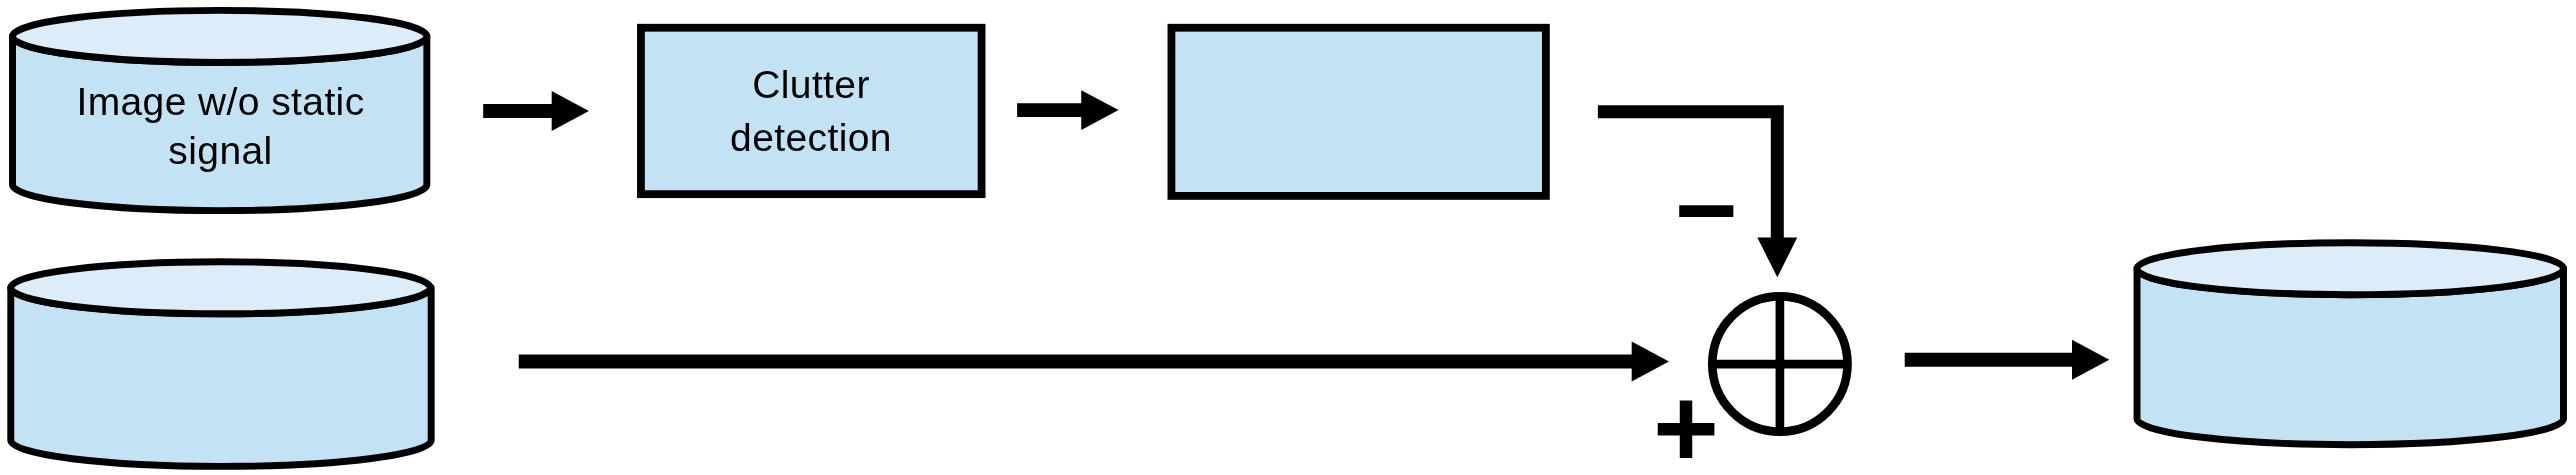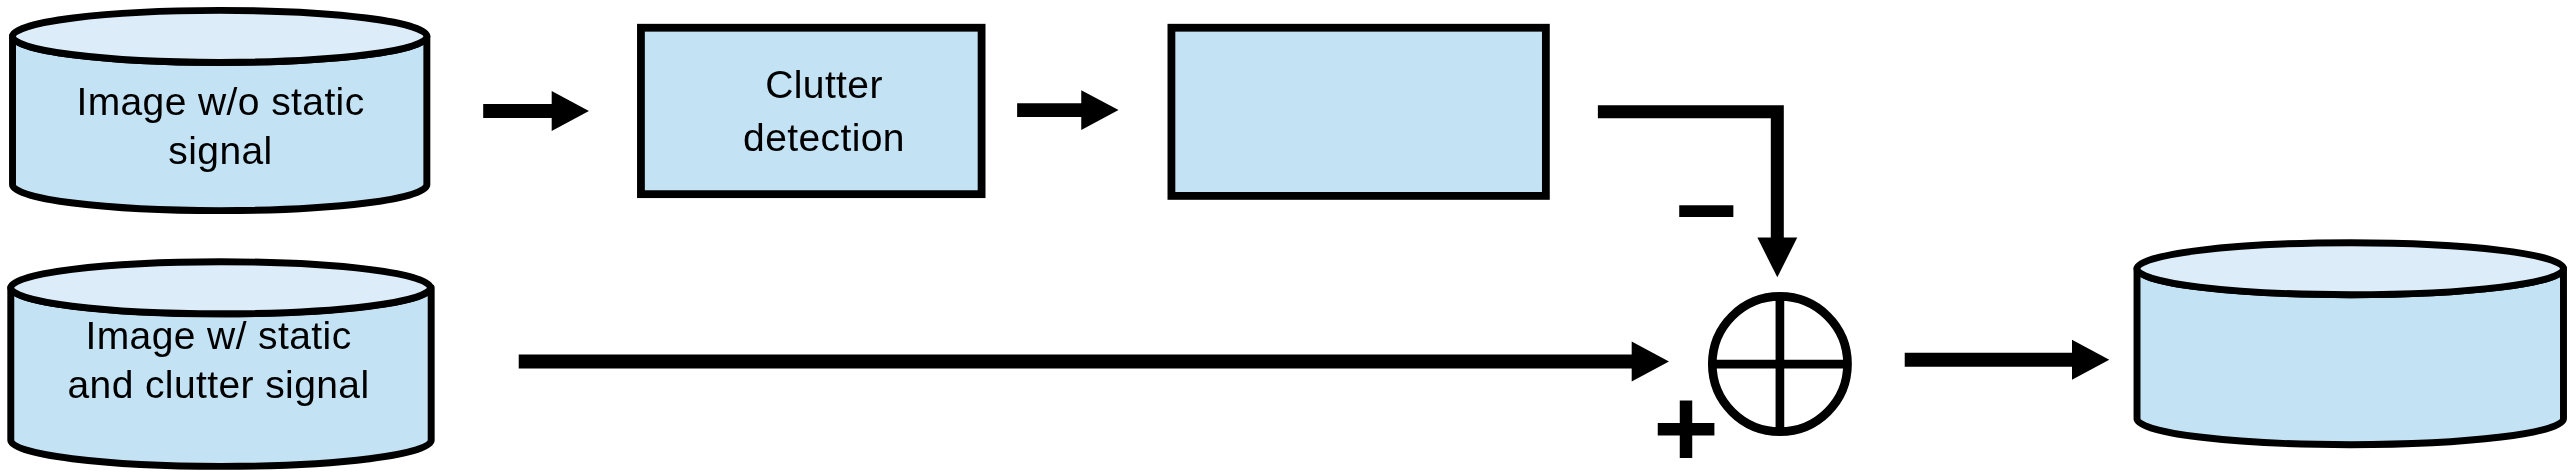--- a/index.html
+++ b/index.html
@@ -86,25 +86,23 @@
 
     <g>
       <line class="bar" x1="2197" y1="415" x2="2392" y2="415"></line>
       <polygon class="head" points="2390,392 2433,415 2390,438"></polygon>
     </g>
   </svg>
 
   <div class="label" style="left:21px; top:54px; width:399px; height:144px;">Image w/o static
 signal</div>
 
-  <div class="label boxlab" style="left:646px; top:26px; width:330px; height:170px;padding-left:13px;">Clutter
+  <div class="label boxlab" style="left:646px; top:26px; width:330px; height:170px;">Clutter
 detection</div>
 
 
-  <div class="label" style="left:19px; top:288px; width:399px; height:144px;">Image w/ static
-and clutter signal</div>
 
 
   <div class="op minus" style="left:1635px; top:153px; width:142px; height:113px;">−</div>
 
   <div class="op plus" style="left:1613px; top:363px; width:146px; height:130px;">+</div>
 </div>
 
 
 </body></html>

